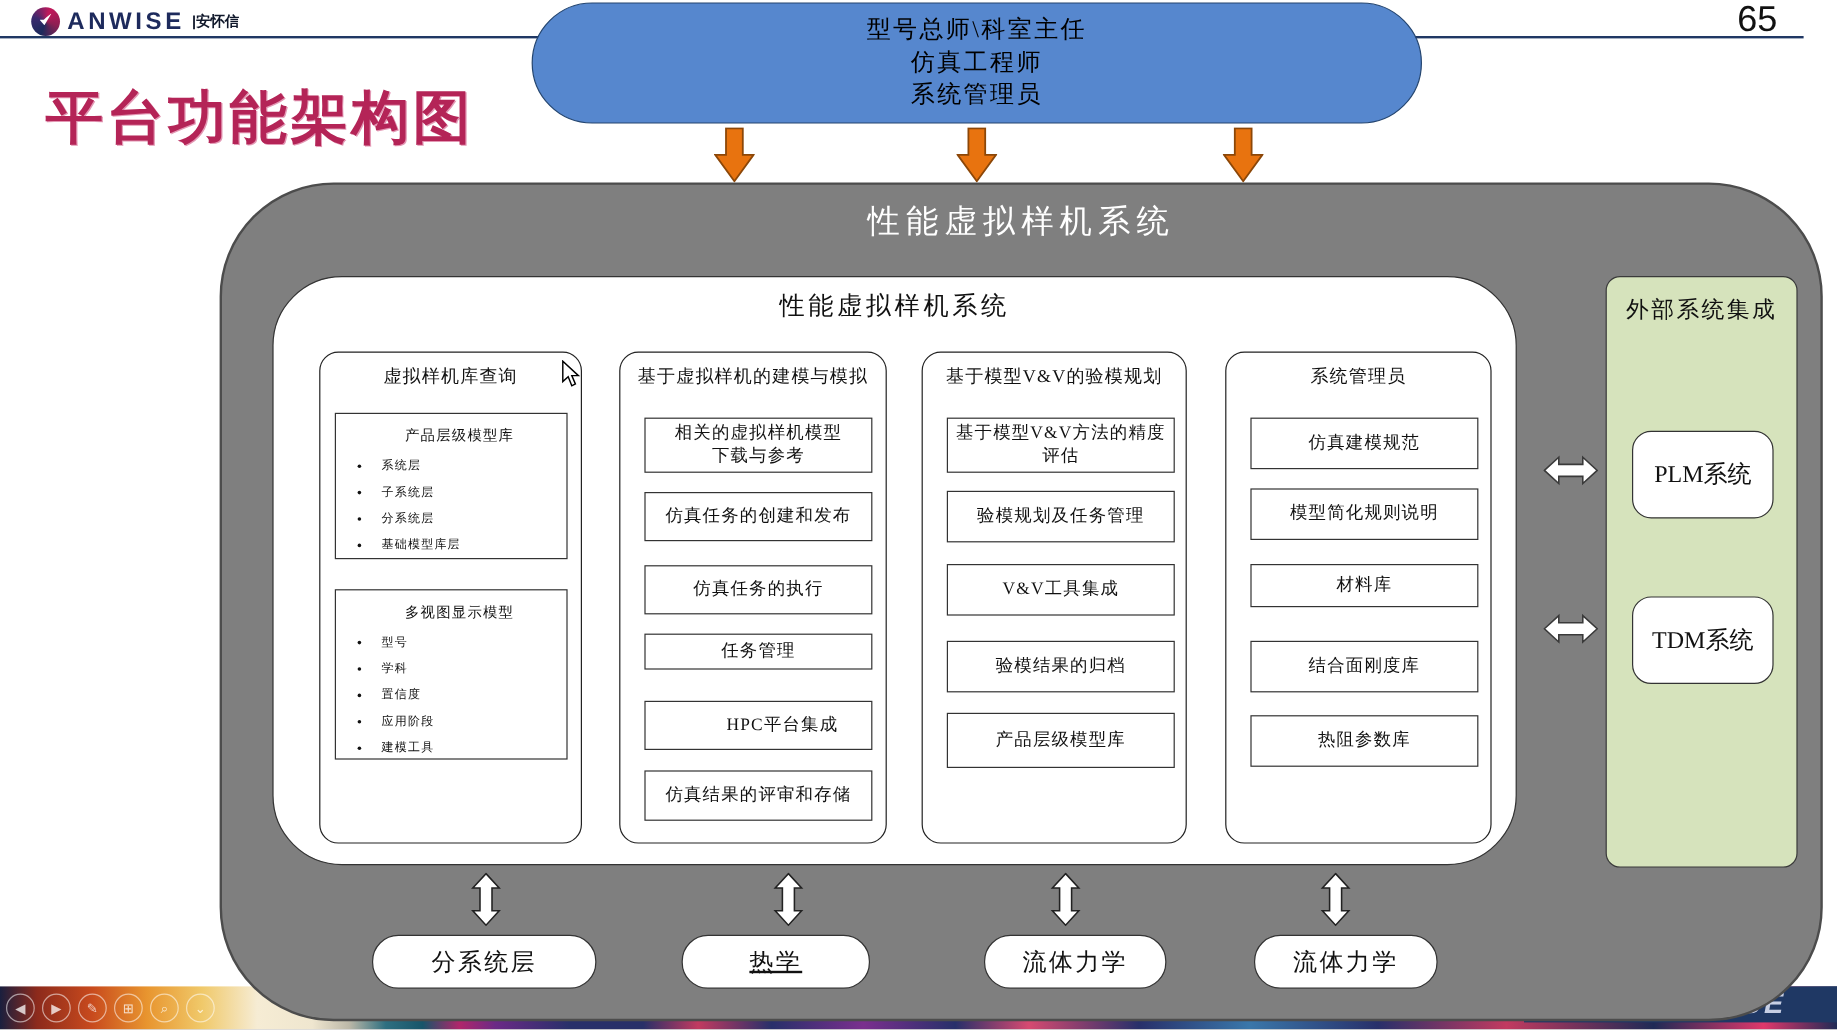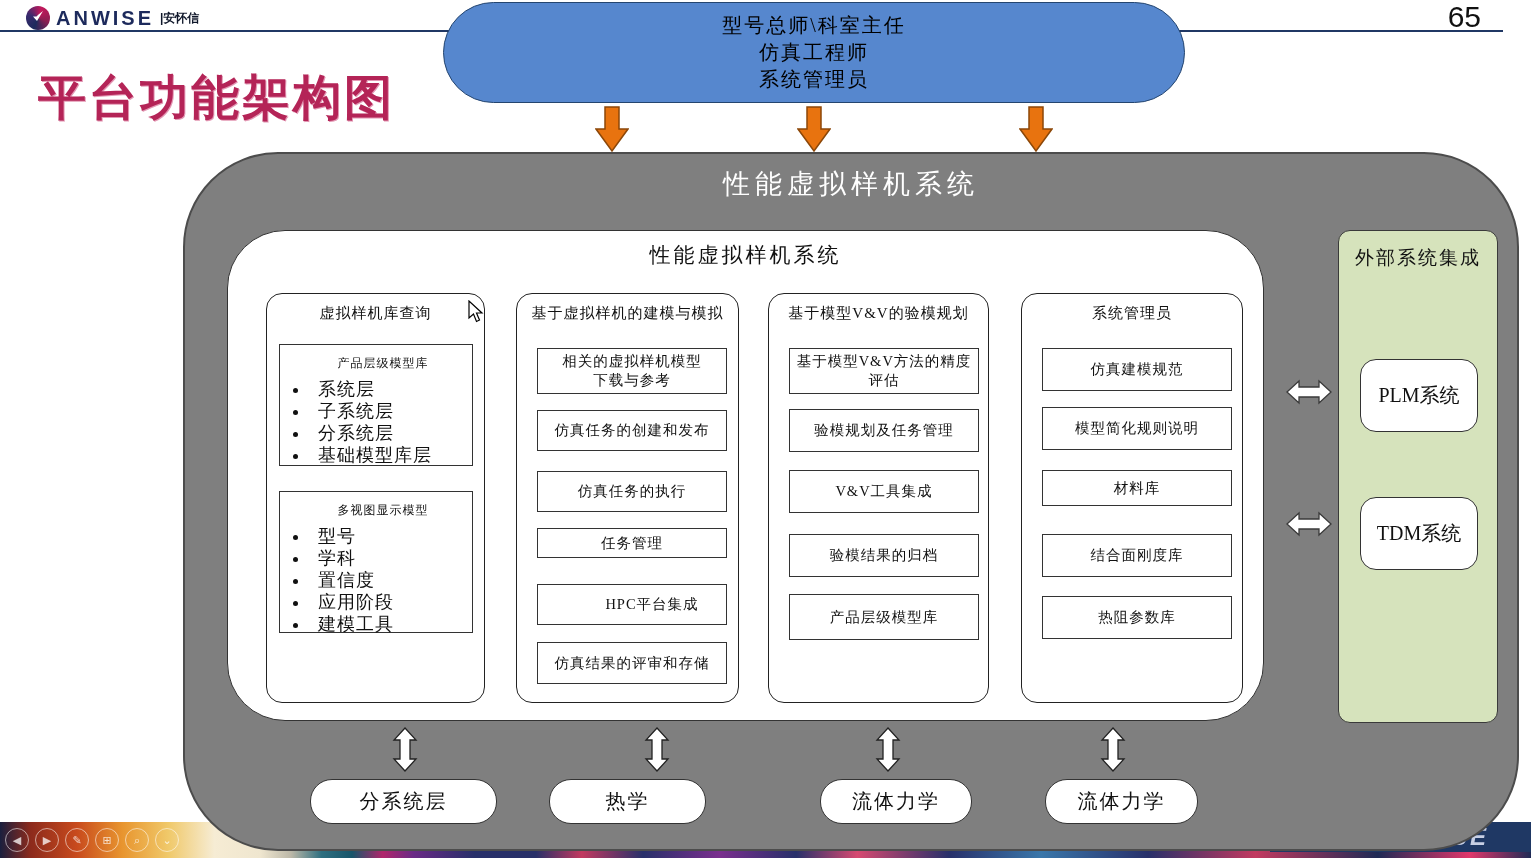--- a/index.html
+++ b/index.html
@@ -35,21 +35,21 @@
   .col-1 { left:38px;  width:219px; }
   .col-2 { left:288px; width:223px; }
   .col-3 { left:540px; width:221px; }
   .col-4 { left:793px; width:222px; }
 
   .fbox { position:absolute; left:20px; width:190px; border:1px solid #333; background:#fff; display:flex; align-items:center; justify-content:center; text-align:center; font-size:14.5px; letter-spacing:1px; color:#111; white-space:pre-line; line-height:19px; }
 
   .group { position:absolute; left:12px; width:194px; border:1px solid #333; background:#fff; padding-top:10px; }
   .group-title { text-align:center; font-size:12px; letter-spacing:1px; color:#111; padding-left:14px; }
   .group ul { margin:6px 0 0 30px; }
-  .group li { font-size:18px; letter-spacing:1px; line-height:22px; color:#111; padding-left:8px; }
+  .group li { font-size:10px; letter-spacing:1px; line-height:22px; color:#111; padding-left:8px; }
 
   
   .green-box { position:absolute; left:1338px; top:230px; width:160px; height:493px; background:#D6E3BC; border:1.5px solid #3a3a3a; border-radius:12px; z-index:4; }
   .green-title { position:absolute; left:0; top:14px; width:100%; text-align:center; font-size:19px; letter-spacing:2px; color:#111; }
   .ext-sys { position:absolute; left:21px; width:118px; height:73px; background:#fff; border:1px solid #333; border-radius:16px; display:flex; align-items:center; justify-content:center; font-size:20px; color:#111; }
   .ext-sys.plm { top:128px; } .ext-sys.tdm { top:266px; }
   .h-arrow { position:absolute; width:46px; height:26px; z-index:5; }
 
   
   .v-arrow { position:absolute; width:26px; height:45px; z-index:4; }
@@ -189,21 +189,21 @@
       <path d="M13 1 L24 13 H18 V32 H24 L13 44 L2 32 H8 V13 H2 Z" fill="#fff" stroke="#222" stroke-width="1.3"></path>
     </svg>
   <svg class="v-arrow" style="left:875px;  top:727px;" viewBox="0 0 26 45">
       <path d="M13 1 L24 13 H18 V32 H24 L13 44 L2 32 H8 V13 H2 Z" fill="#fff" stroke="#222" stroke-width="1.3"></path>
     </svg>
   <svg class="v-arrow" style="left:1100px; top:727px;" viewBox="0 0 26 45">
       <path d="M13 1 L24 13 H18 V32 H24 L13 44 L2 32 H8 V13 H2 Z" fill="#fff" stroke="#222" stroke-width="1.3"></path>
     </svg>
 
   <div class="module" style="left:310px;  width:187px;">分系统层</div>
-  <div class="module" style="left:549px;  width:157px;">热学</div>
+  <div class="module" style="left:568px;  width:157px;text-decoration:underline;">热学</div>
   <div class="module" style="left:820px;  width:152px;">流体力学</div>
   <div class="module" style="left:1045px; width:153px;">流体力学</div>
 
   <svg class="cursor" width="17" height="24" viewBox="0 0 17 24">
     <path d="M1 1 L1 18 L5.5 14 L8.5 21.5 L11.5 20 L8.5 13 L14 13 Z" fill="#fff" stroke="#000" stroke-width="1.2"></path>
   </svg>
 
 </div>
 
 </body></html>

